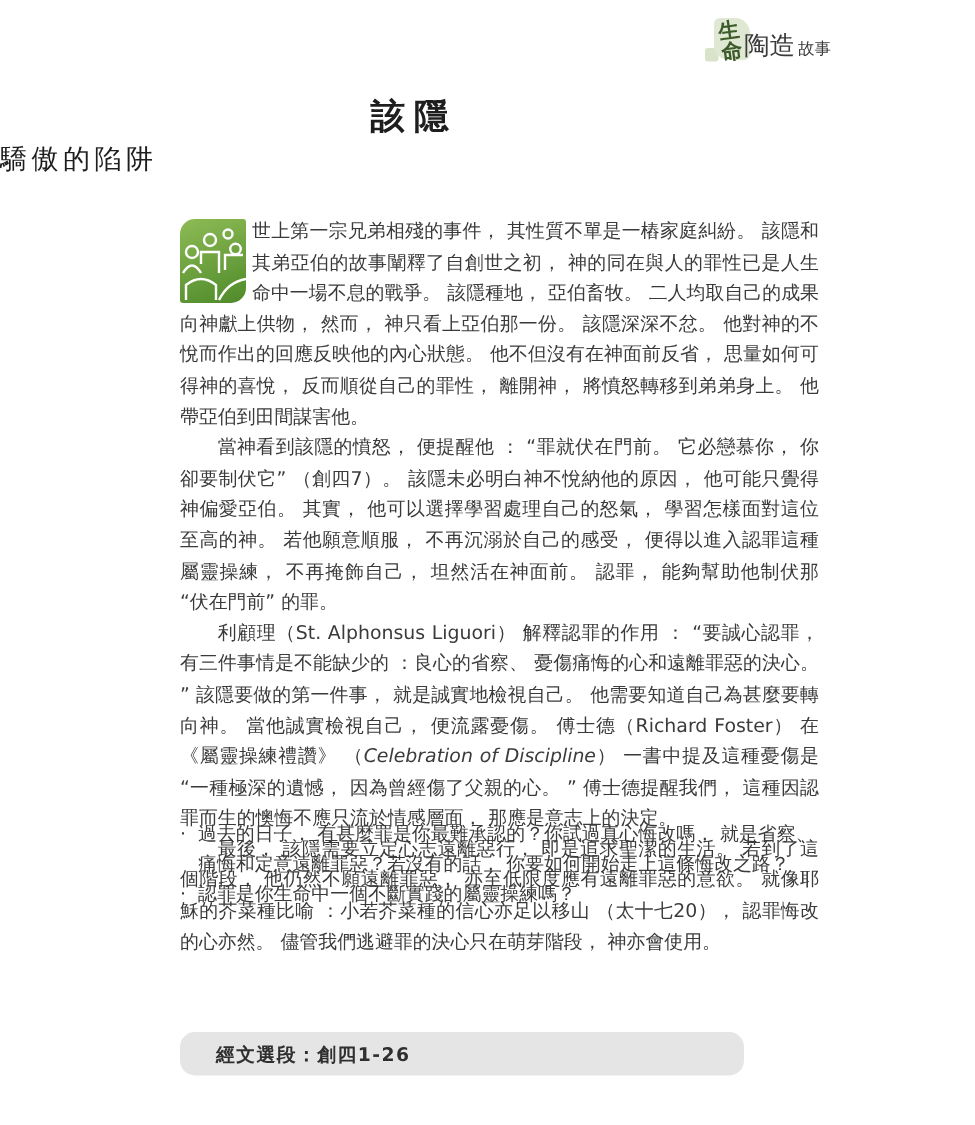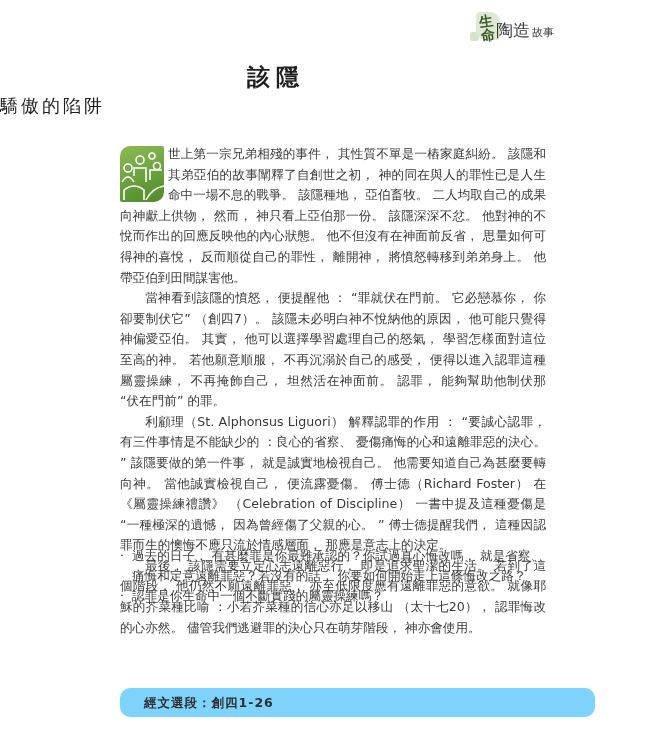--- a/index.html
+++ b/index.html
@@ -11,27 +11,27 @@
   .logo-life { position:absolute; left:12px; top:6px; font-family:"DejaVu Serif", serif; font-size:14px; line-height:14px; width:14px; color:#3c5a2a; font-weight:bold; transform:rotate(-8deg); }
   .logo-main { position:absolute; left:28px; top:11px; font-size:17px; color:#3a3a3a; letter-spacing:0px; }
   .logo-sub { position:absolute; left:64px; top:17px; font-size:11px; color:#3a3a3a; }
   .title { position:absolute; left:0; width:552px; top:62px; text-align:center; font-size:23px; font-weight:bold; letter-spacing:6px; color:#1e1e1e;font-family:Liberation Mono, monospace; }
   .subtitle { position:absolute; left:0; width:650px; top:94px; font-size:18px; letter-spacing:3px; color:#1e1e1e; }
   .body-text { position:absolute; left:120px; top:144px; width:426px; font-size:12.6px; line-height:20.6px; color:#3a3a3a; }
   .body-text p { margin:0; text-align:justify; }
   .indent { text-indent:2em; }
   .drop-icon { float:left; width:44px; height:56px; margin:2px 4px 0 0; background:linear-gradient(160deg,#8dbb55,#4f8a2a); border-radius:10px 2px 10px 2px; position:relative; overflow:hidden; }
   .drop-icon svg { position:absolute; left:0; top:0; }
-  .it { }
+  .it { font-style:italic; }
   .reflect { position:absolute; left:120px; top:546px; width:426px; }
   .reflect-title { font-size:13.5px; font-weight:bold; color:#4f8a2a; margin:0 0 2px 0; letter-spacing:1px; }
   .reflect ul { list-style:none; margin:0; padding:0; font-size:12.6px; line-height:20px; color:#3a3a3a; }
   .reflect li { position:relative; padding-left:12px; }
   .reflect li::before { content:"·"; position:absolute; left:0; top:0; }
-  .scripture-bar { position:absolute; left:120px; top:688px; width:475px; height:29px; background:#7dd3fc; border-radius:10px; }
+  .scripture-bar { position:absolute; left:120px; top:688px; width:376px; height:29px; background:#e5e5e5; border-radius:10px; }
   .scripture-text { position:absolute; left:24px; top:7px; font-size:12.5px; font-weight:bold; color:#2f2f2f; letter-spacing:1px; }
 </style>
 </head>
 <body>
 
 <div class="header-logo">
   <div class="logo-dot"></div>
   <div class="logo-blob"></div>
   <div class="logo-life">生命</div>
   <div class="logo-main">陶造</div>

